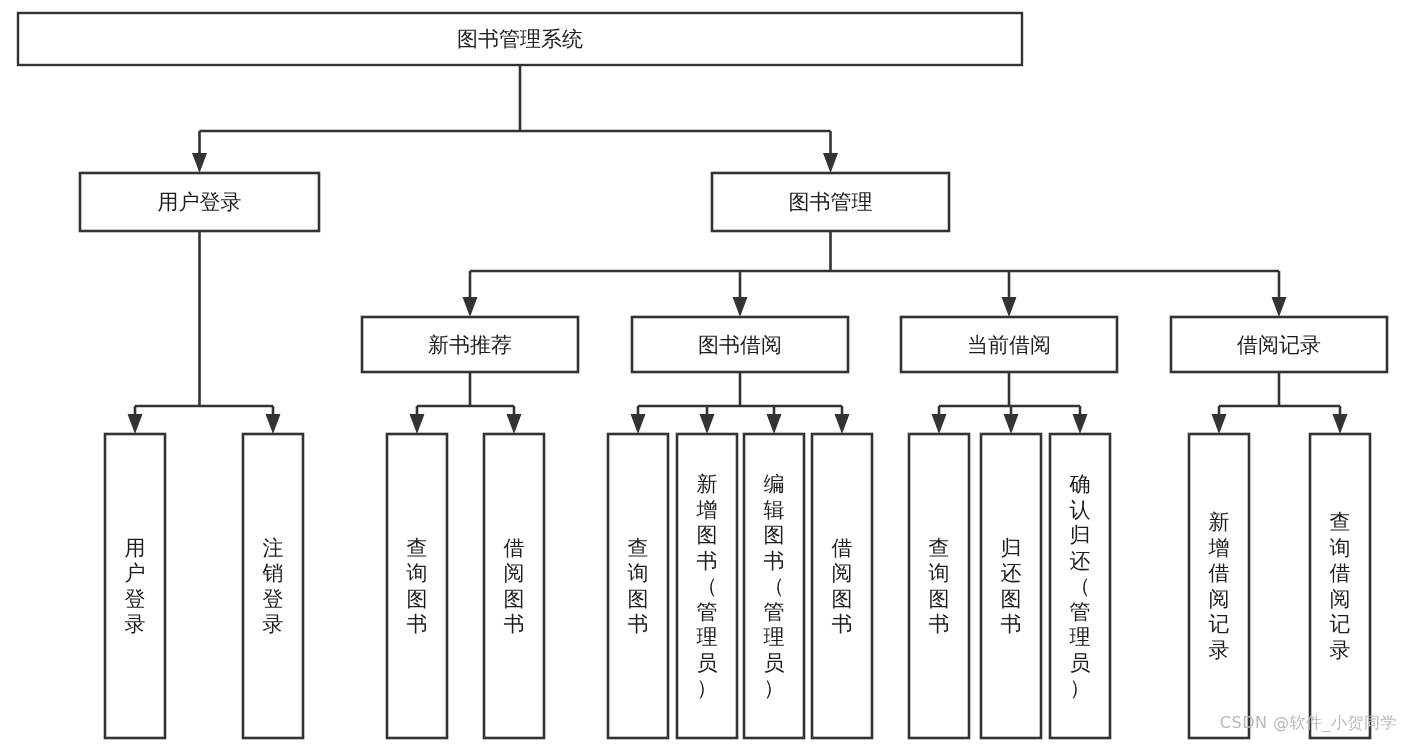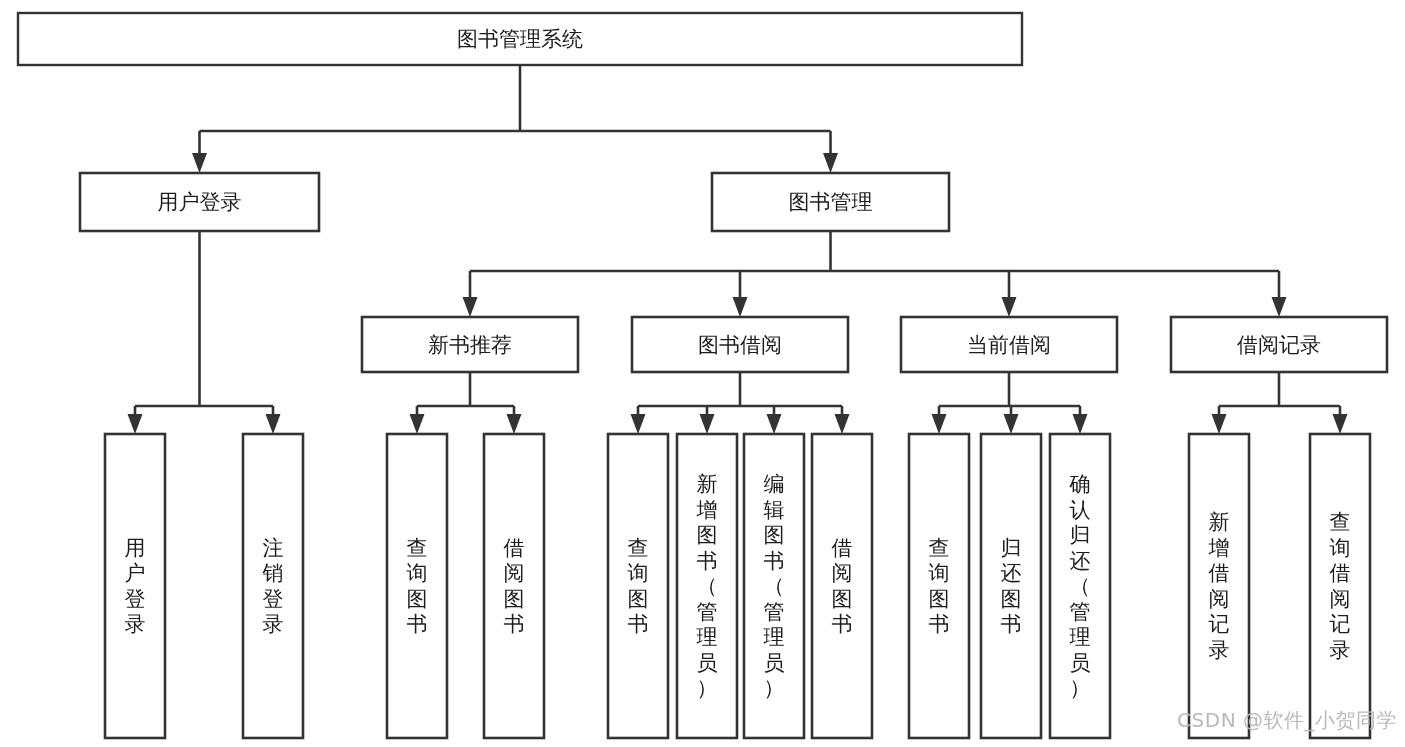--- a/index.html
+++ b/index.html
@@ -55,21 +55,21 @@
     fill: #1d1d1d;
     font-family: "DejaVu Sans", "Liberation Sans", sans-serif;
     font-size: 21px;
     text-anchor: middle;
   }
   .watermark {
     position: absolute;
     right: 8px;
     bottom: 6px;
     font-family: "DejaVu Sans", "Liberation Sans", sans-serif;
-    font-size: 20px;
+    font-size: 16px;
     color: #b9b9b9;
     letter-spacing: 0.5px;
     white-space: nowrap;
     user-select: none;
   }
 </style>
 </head>
 <body>
 
 <div id="diagram-root">

